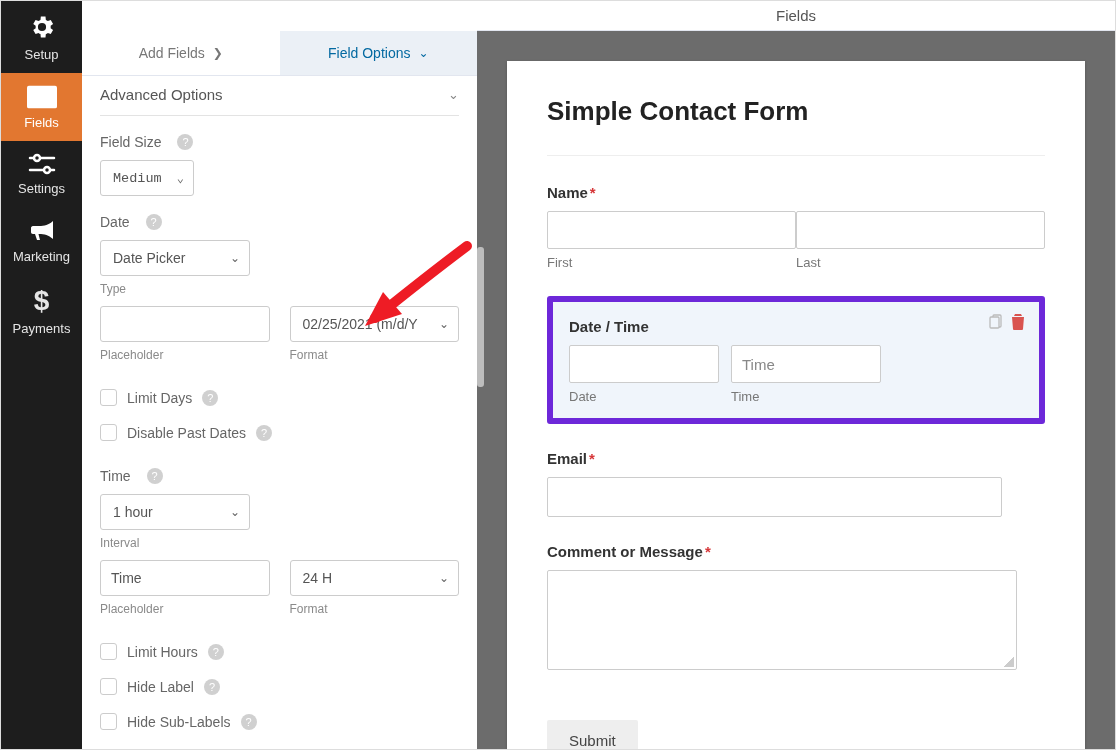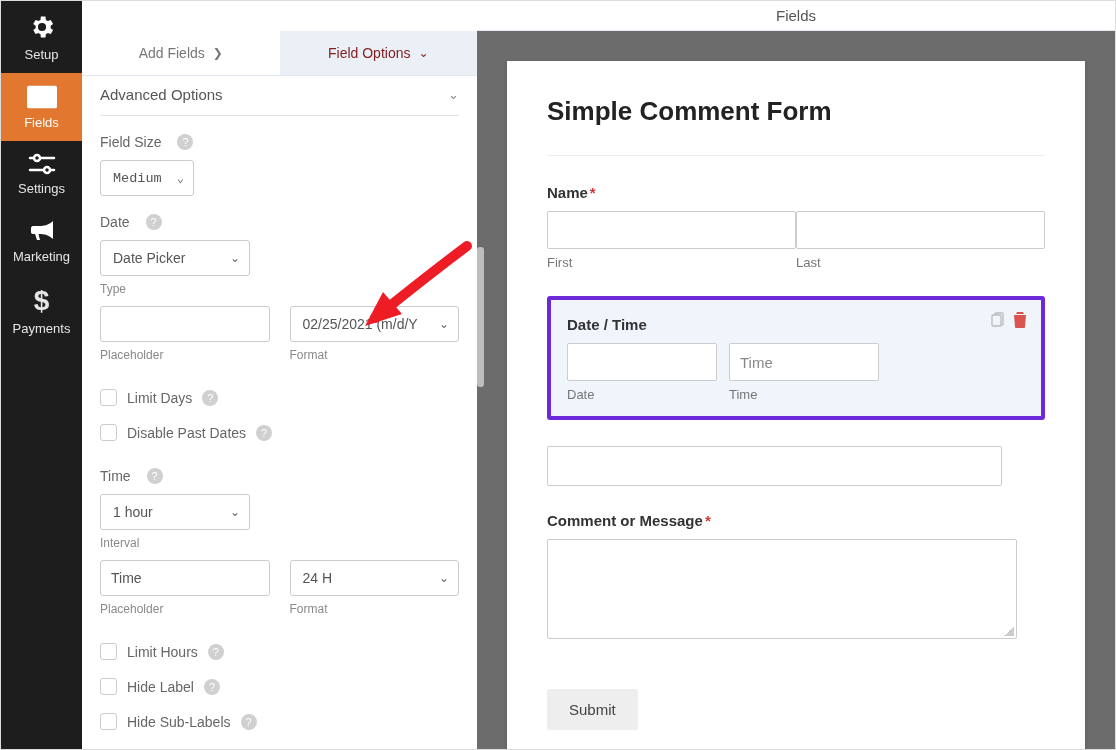--- a/index.html
+++ b/index.html
@@ -23,21 +23,21 @@
   .side-item .label { display: block; font-size: 13px; margin-top: 6px; }
   .side-icon { font-size: 24px; line-height: 1; display: block; }
   .side-icon svg { display: block; margin: 0 auto; }
 
   
   .builder { flex: none; width: 395px; display: flex; flex-direction: column; }
   .toolbar { height: 30px; background: #fff; flex: none; text-align:center;}
   .tabs { display: flex; height: 45px; border-bottom: 1px solid #e2e6ef; }
   .tab { flex: 1; display: flex; align-items: center; justify-content: center; gap: 8px; cursor: pointer; color: #777; font-size: 14px; }
   .tab.inactive { background: #fff; }
-  .tab.active { background: #ebf0f6; color: #7f1d1d; gap: 8px; }
+  .tab.active { background: #ebf0f6; color: #0369a1; gap: 8px; }
   .tab .chev { font-size: 12px; }
 
   .panel { flex: 1; overflow-y: auto; padding: 0 18px 12px 18px; position: relative; background:#fff;}
   .panel-scroll { overflow:visible; }
 
   .group-header { display: flex; align-items: center; justify-content: space-between; padding: 10px 0 12px; border-bottom: 1px solid #e3e3e3; color:#555; font-size:15px;}
   .group-header .chev { color: #888; font-size: 13px; }
 
   .opt-block { margin-top: 18px; }
   .opt-label { color: #666; font-size: 14px; display: flex; align-items: center; gap: 16px; }
@@ -67,21 +67,21 @@
   .scrollbar-fake { position:absolute; left:0px; top:216px; width:7px; height:140px; background:#bdbdbd; border-radius:3px;}
   .canvas { background: #fff; padding: 35px 40px; min-height: 100%; box-shadow: 0 1px 3px rgba(0,0,0,0.2);}
   .form-title { font-size: 26px; font-weight: 700; color: #222; border-bottom: 1px solid #eee; padding-bottom: 28px; margin: 0 0 28px;}
   .field-group { margin-bottom: 26px; }
   .flabel { font-weight: 600; color: #333; font-size: 15px; }
   .req { color: #d63638; margin-left: 2px; }
   .name-row { display: flex; gap: 0; margin-top: 10px; }
   .name-row .half { flex: 1; }
   .in-box { border: 1px solid #ccc; height: 38px; width: 100%; border-radius: 2px; background: #fff; }
   .fsub { font-size: 13px; color: #777; margin-top: 6px; }
-  .dt-selected { background: #f0f5fb; border: 4px solid #6d28d9; border-radius: 3px; padding: 16px 16px 14px; position: relative; }
+  .dt-selected { background: #f0f5fb; border: 6px solid #6d28d9; border-radius: 3px; padding: 16px 16px 14px; position: relative; }
   .dt-icons { position: absolute; right: 14px; top: 12px; display: flex; gap: 8px; color: #bbb; align-items:center;}
   .dt-icons .del { color: #d9534f; }
   .dt-row { display: flex; gap: 12px; margin-top: 10px; }
   .dt-row .half { flex: none; width: 150px; }
   .in-time { border: 1px solid #ccc; height: 38px; width: 100%; border-radius: 2px; background: #fff; color:#888; padding:0 10px; display:flex; align-items:center; font-size:15px;}
   .email-in { border: 1px solid #ccc; height: 40px; width: 455px; max-width:100%; border-radius: 2px; background:#fff; margin-top:10px;}
   .msg-box { border: 1px solid #ccc; width: 470px; max-width:100%; height: 100px; border-radius: 2px; background:#fff; margin-top:10px; position:relative;}
   .msg-box::after{ content:""; position:absolute; right:2px; bottom:2px; width:10px; height:10px; background:linear-gradient(135deg, transparent 50%, #ccc 50%);}
   .submit-btn { background:#eee; border:none; padding:12px 22px; font-size:15px; color:#444; border-radius:2px; margin-top:24px; cursor:pointer;}
 </style>
@@ -268,21 +268,21 @@
       </svg>
 
     </div>
   </div>
 
   <div class="preview">
     <div class="preview-header"><span>Fields</span></div>
     <div class="preview-canvas-wrap">
       <div class="scrollbar-fake"></div>
       <div class="canvas">
-        <h1 class="form-title">Simple Comment Form</h1>
+        <h1 class="form-title">Simple Contact Form</h1>
 
         <div class="field-group">
           <div class="flabel"><span>Name</span><span class="req">*</span></div>
           <div class="name-row">
             <div class="half">
               <div class="in-box"></div>
               <div class="fsub">First</div>
             </div>
             <div class="half">
               <div class="in-box"></div>
@@ -314,20 +314,21 @@
             <div class="half">
               <div class="in-time">
                   <span>Time</span>
                 </div>
               <div class="fsub">Time</div>
             </div>
           </div>
         </div>
 
         <div class="field-group">
+          <div class="flabel"><span>Email</span><span class="req">*</span></div>
           <div class="email-in"></div>
         </div>
 
         <div class="field-group">
           <div class="flabel"><span>Comment or Message</span><span class="req">*</span></div>
           <div class="msg-box"></div>
         </div>
 
         <button class="submit-btn"><span>Submit</span></button>
       </div>

